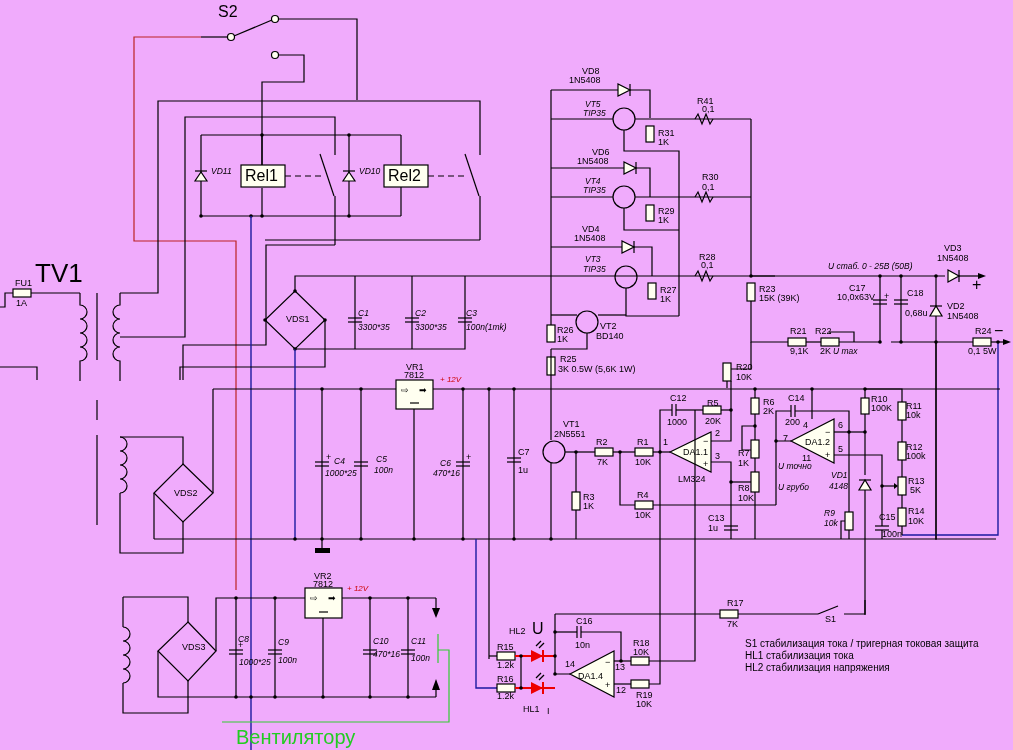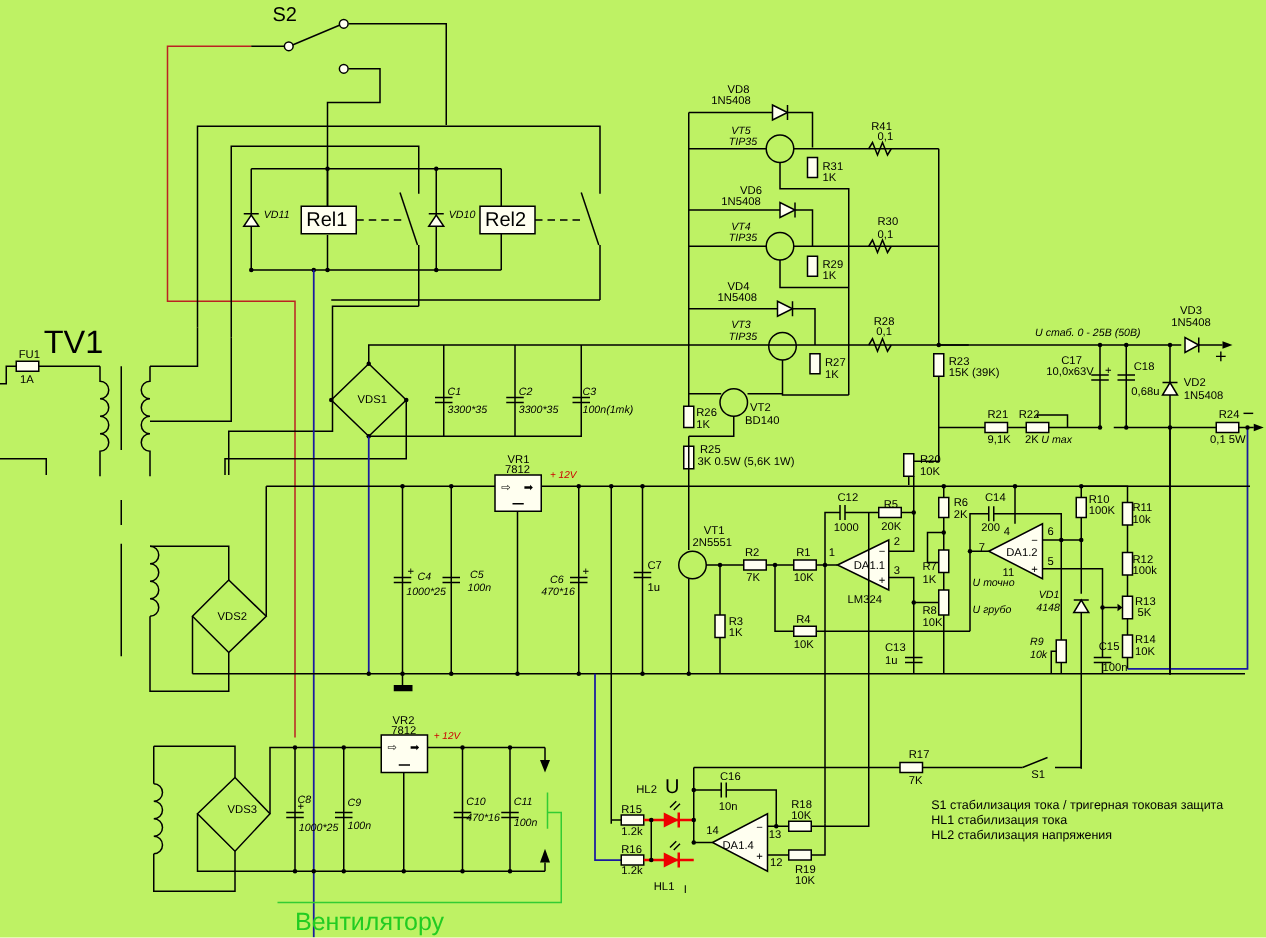--- a/index.html
+++ b/index.html
@@ -1,16 +1,16 @@
 <!DOCTYPE html>
 <html><head>
 <meta charset="utf-8">
 <style>
   html,body{margin:0;padding:0;background:#fffff0;}
-  #wrap{position:relative;width:1013px;height:750px;overflow:hidden;background:#bef264;}
+  #wrap{position:relative;width:1013px;height:750px;overflow:hidden;background:#f0abfc;}
   svg{position:absolute;left:0;top:0;}
   .w{stroke:#000;stroke-width:1.2;fill:none;}
   .red{stroke:#b22;stroke-width:1.2;fill:none;}
   .bl{stroke:#1a1aa0;stroke-width:1.4;fill:none;}
   .grn{stroke:#3c3;stroke-width:1.2;fill:none;}
   .box{stroke:#000;stroke-width:1.2;fill:#fffff0;}
   .dot{fill:#000;}
   text{font-family:"Liberation Sans",sans-serif;fill:#000;}
   .lbl{font-size:9px;}
   .it{font-size:8.5px;font-style:italic;}

